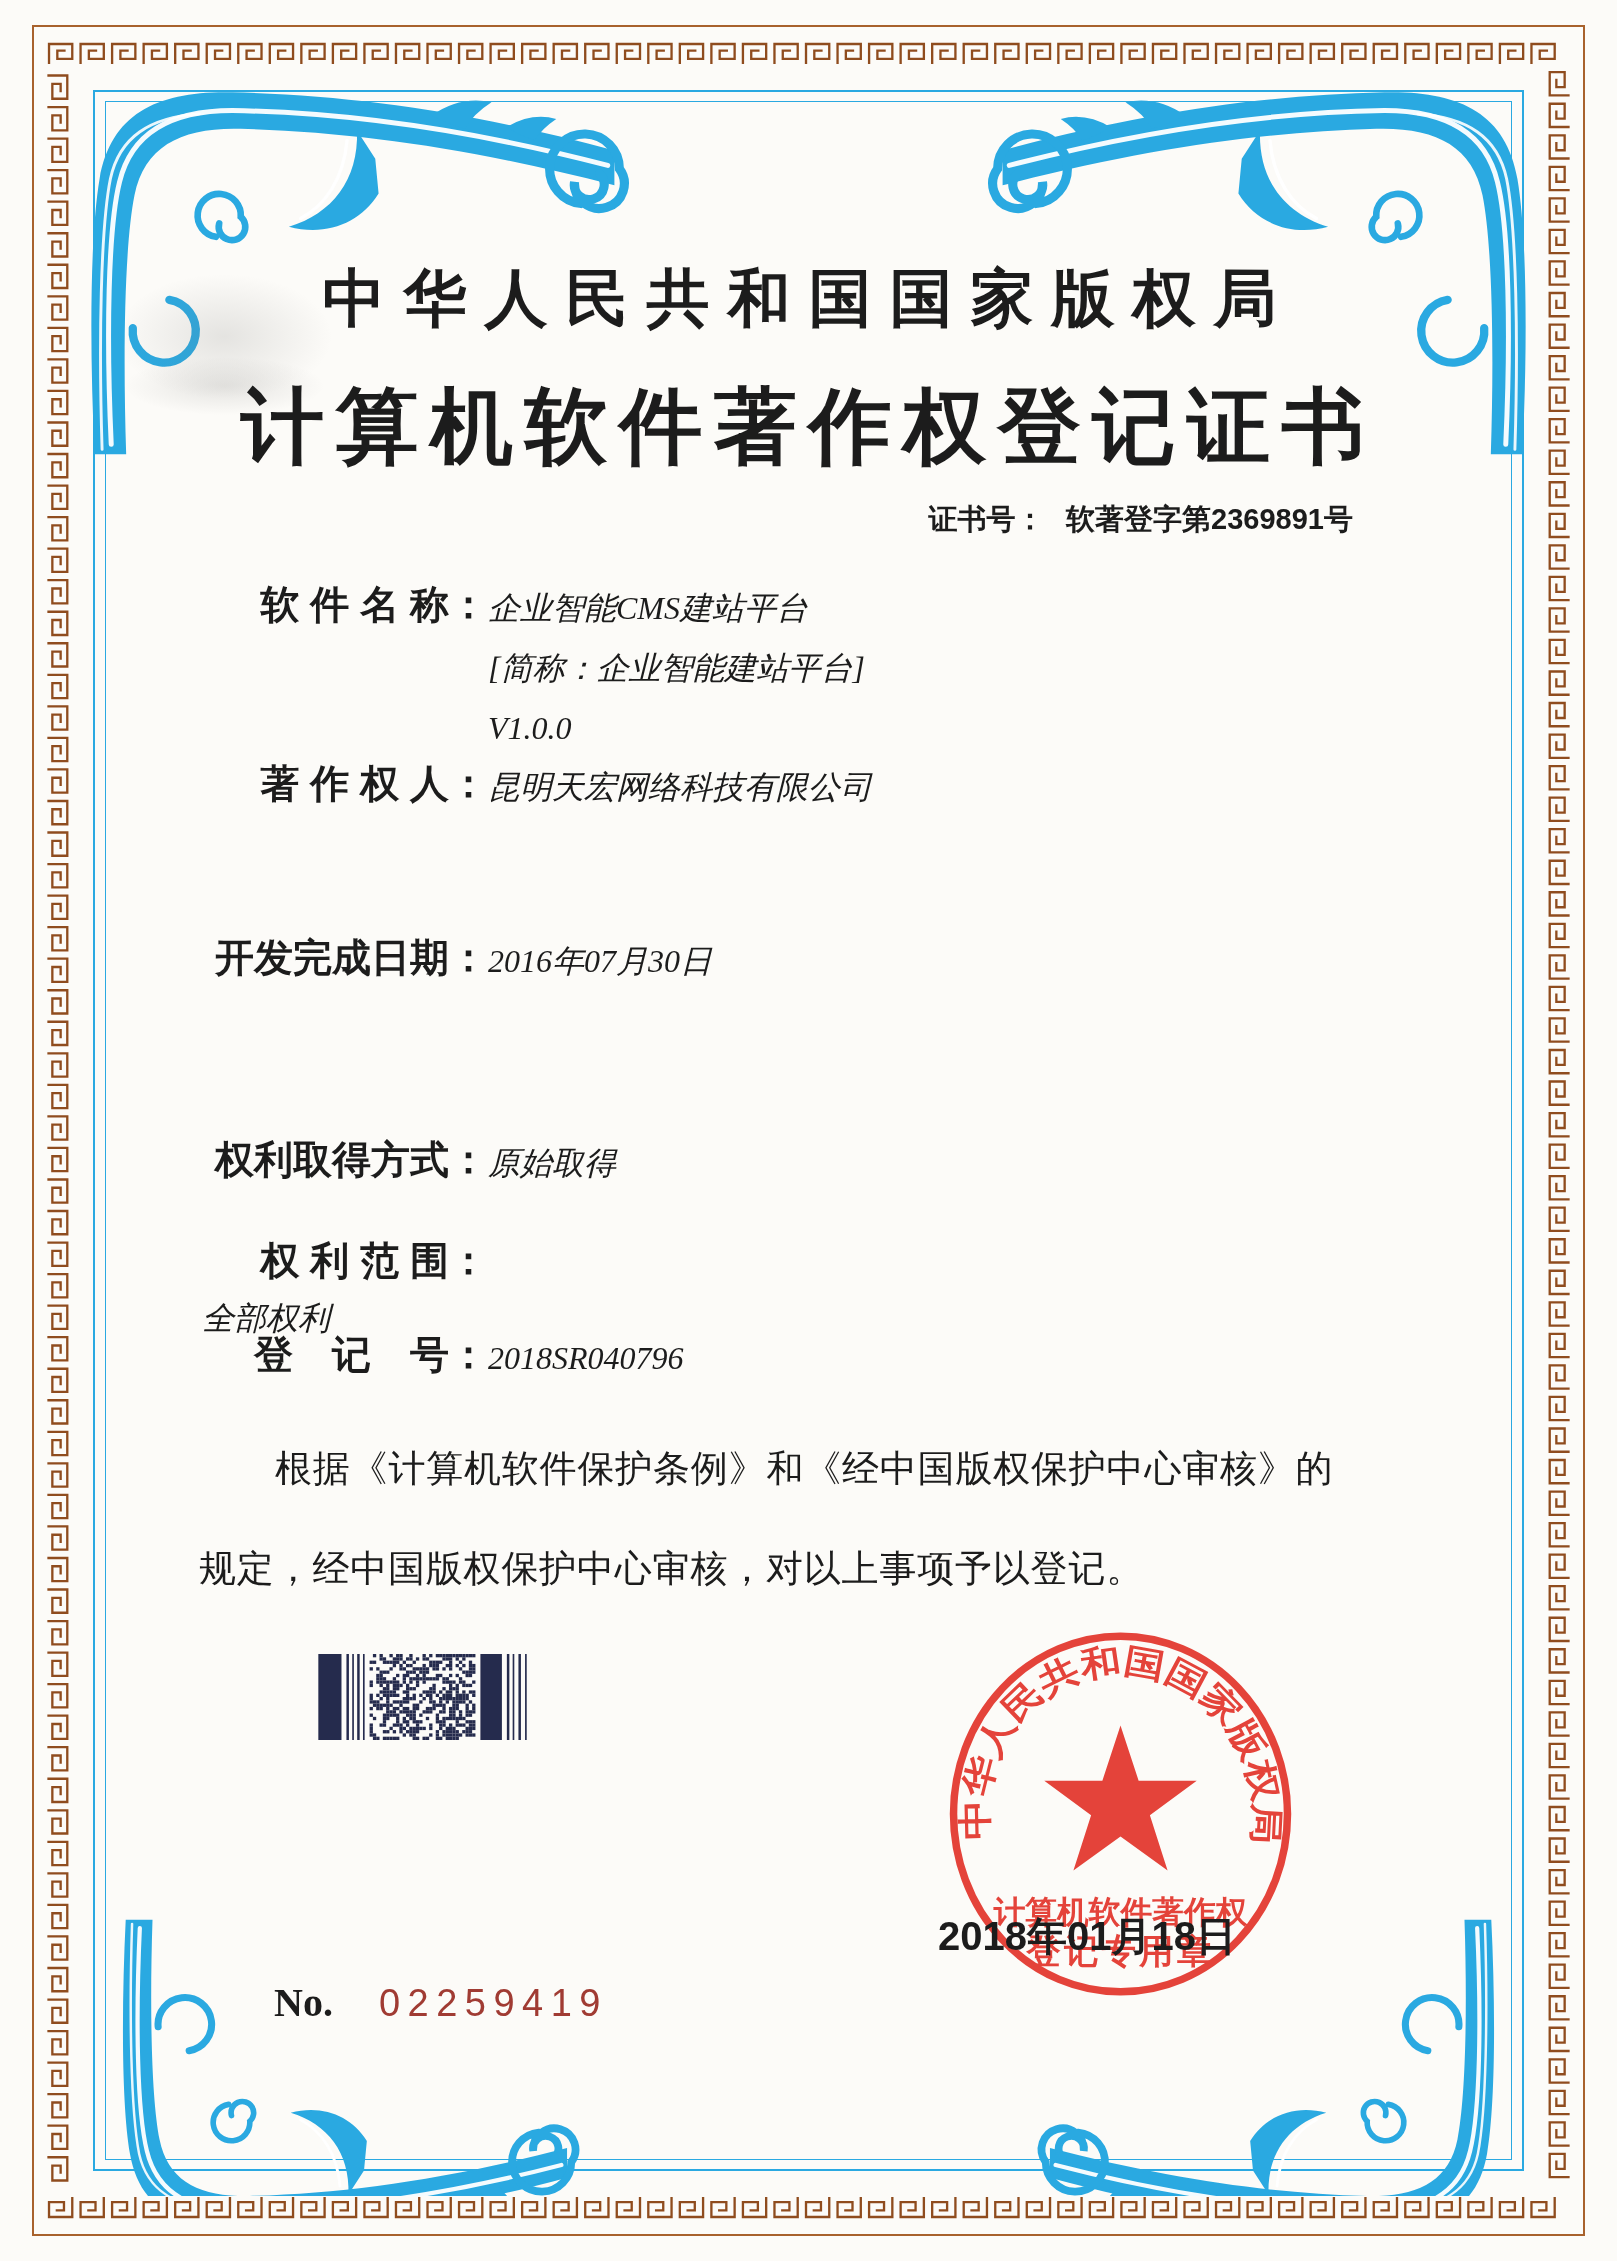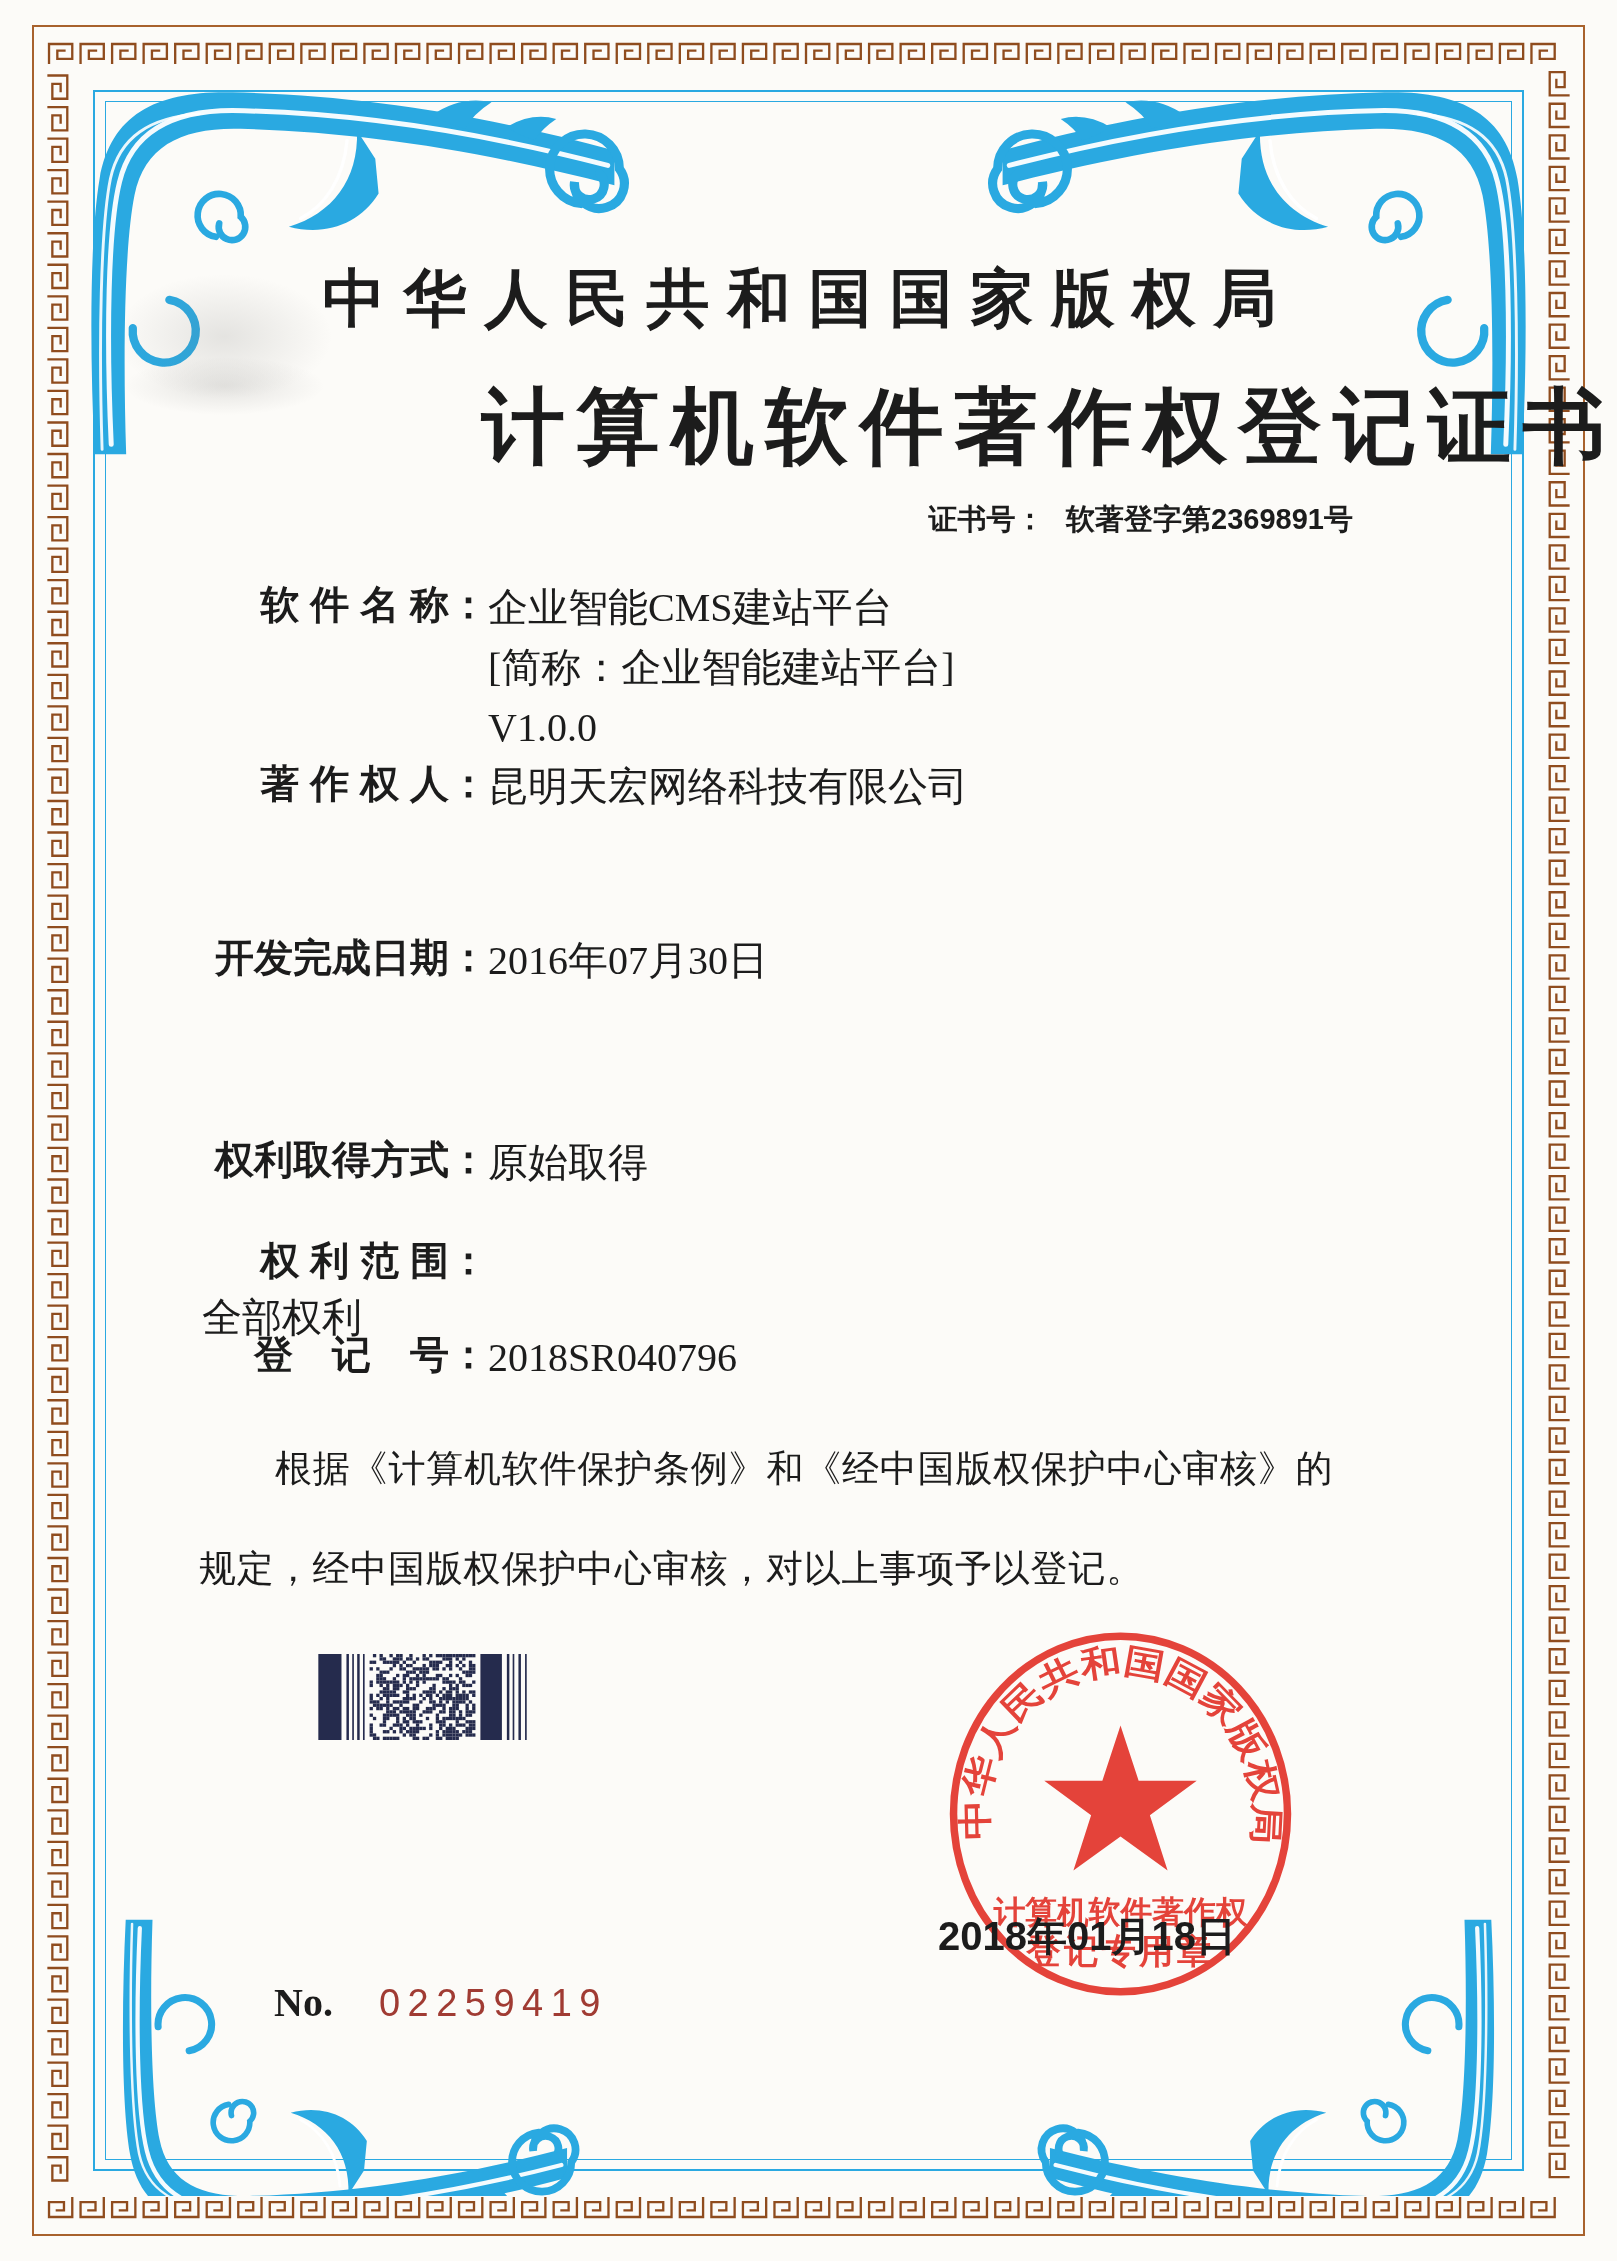--- a/index.html
+++ b/index.html
@@ -25,36 +25,36 @@
   .orn-stroke{stroke:var(--ornament_blue,#2aa9e1); fill:none; stroke-linecap:round;}
   .orn-white{stroke:#ffffff; fill:none; stroke-linecap:round;}
   
   .authority{
     position:absolute; top:256px; left:0; width:100%; margin:0;
     text-align:center; font-family:"Liberation Sans","DejaVu Sans",sans-serif;
     font-size:63px; font-weight:bold; letter-spacing:18px; white-space:nowrap;
   }
   .cert-title{
     position:absolute; top:372px; left:0; width:100%; margin:0;
-    text-align:right; font-size:83px; font-weight:bold; letter-spacing:11.6px; white-space:nowrap;
+    text-align:center; font-size:83px; font-weight:bold; letter-spacing:11.6px; white-space:nowrap;
   }
   .cert-no{
     position:absolute; top:500px; right:264px;
     font-family:"Liberation Sans","DejaVu Sans",sans-serif;
     font-size:29px; font-weight:bold; white-space:nowrap;
   }
   .cert-no .cn-label{margin-right:21.6px;}
   
   .row{position:absolute; left:202px; display:flex; white-space:nowrap;}
   .row .label{
     width:286px; flex:none;
     font-family:"Liberation Sans","DejaVu Sans",sans-serif;
     font-size:39px; font-weight:bold;text-align:right;
   }
-  .row .value{font-size:40px; line-height:60px;}
+  .row .value{font-size:32px; line-height:60px;font-style:italic;}
   .row .value .vline{display:block;}
   
   .body-line{
     position:absolute; left:199px; margin:0; width:1245px;
     font-size:37px; letter-spacing:0.8px; white-space:nowrap;
   }
   .body-line.l1{text-indent:76px;}
   
   .barcode{position:absolute; left:318px; top:1654px;}
   .bc{fill:#252b4d;}

